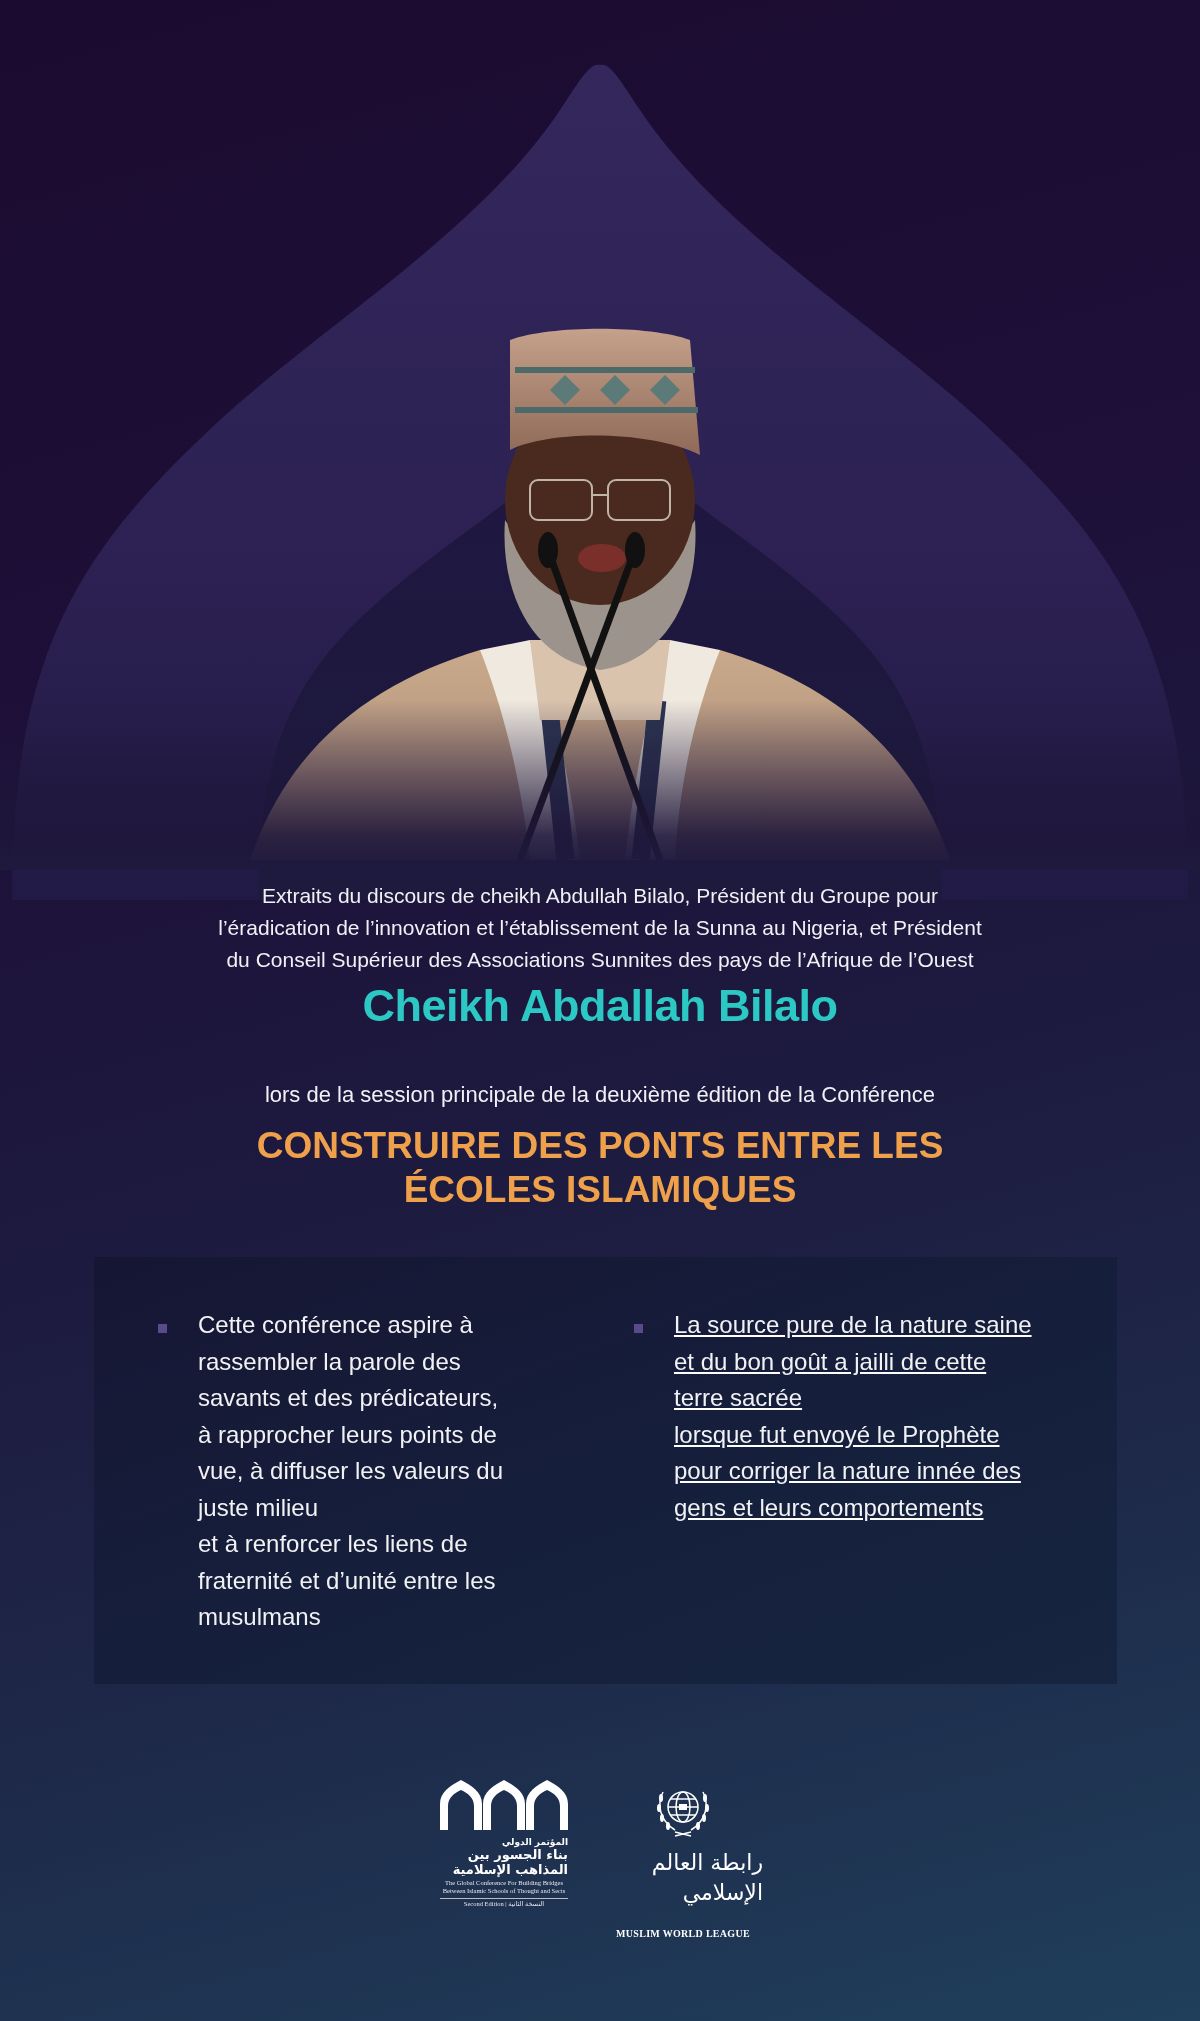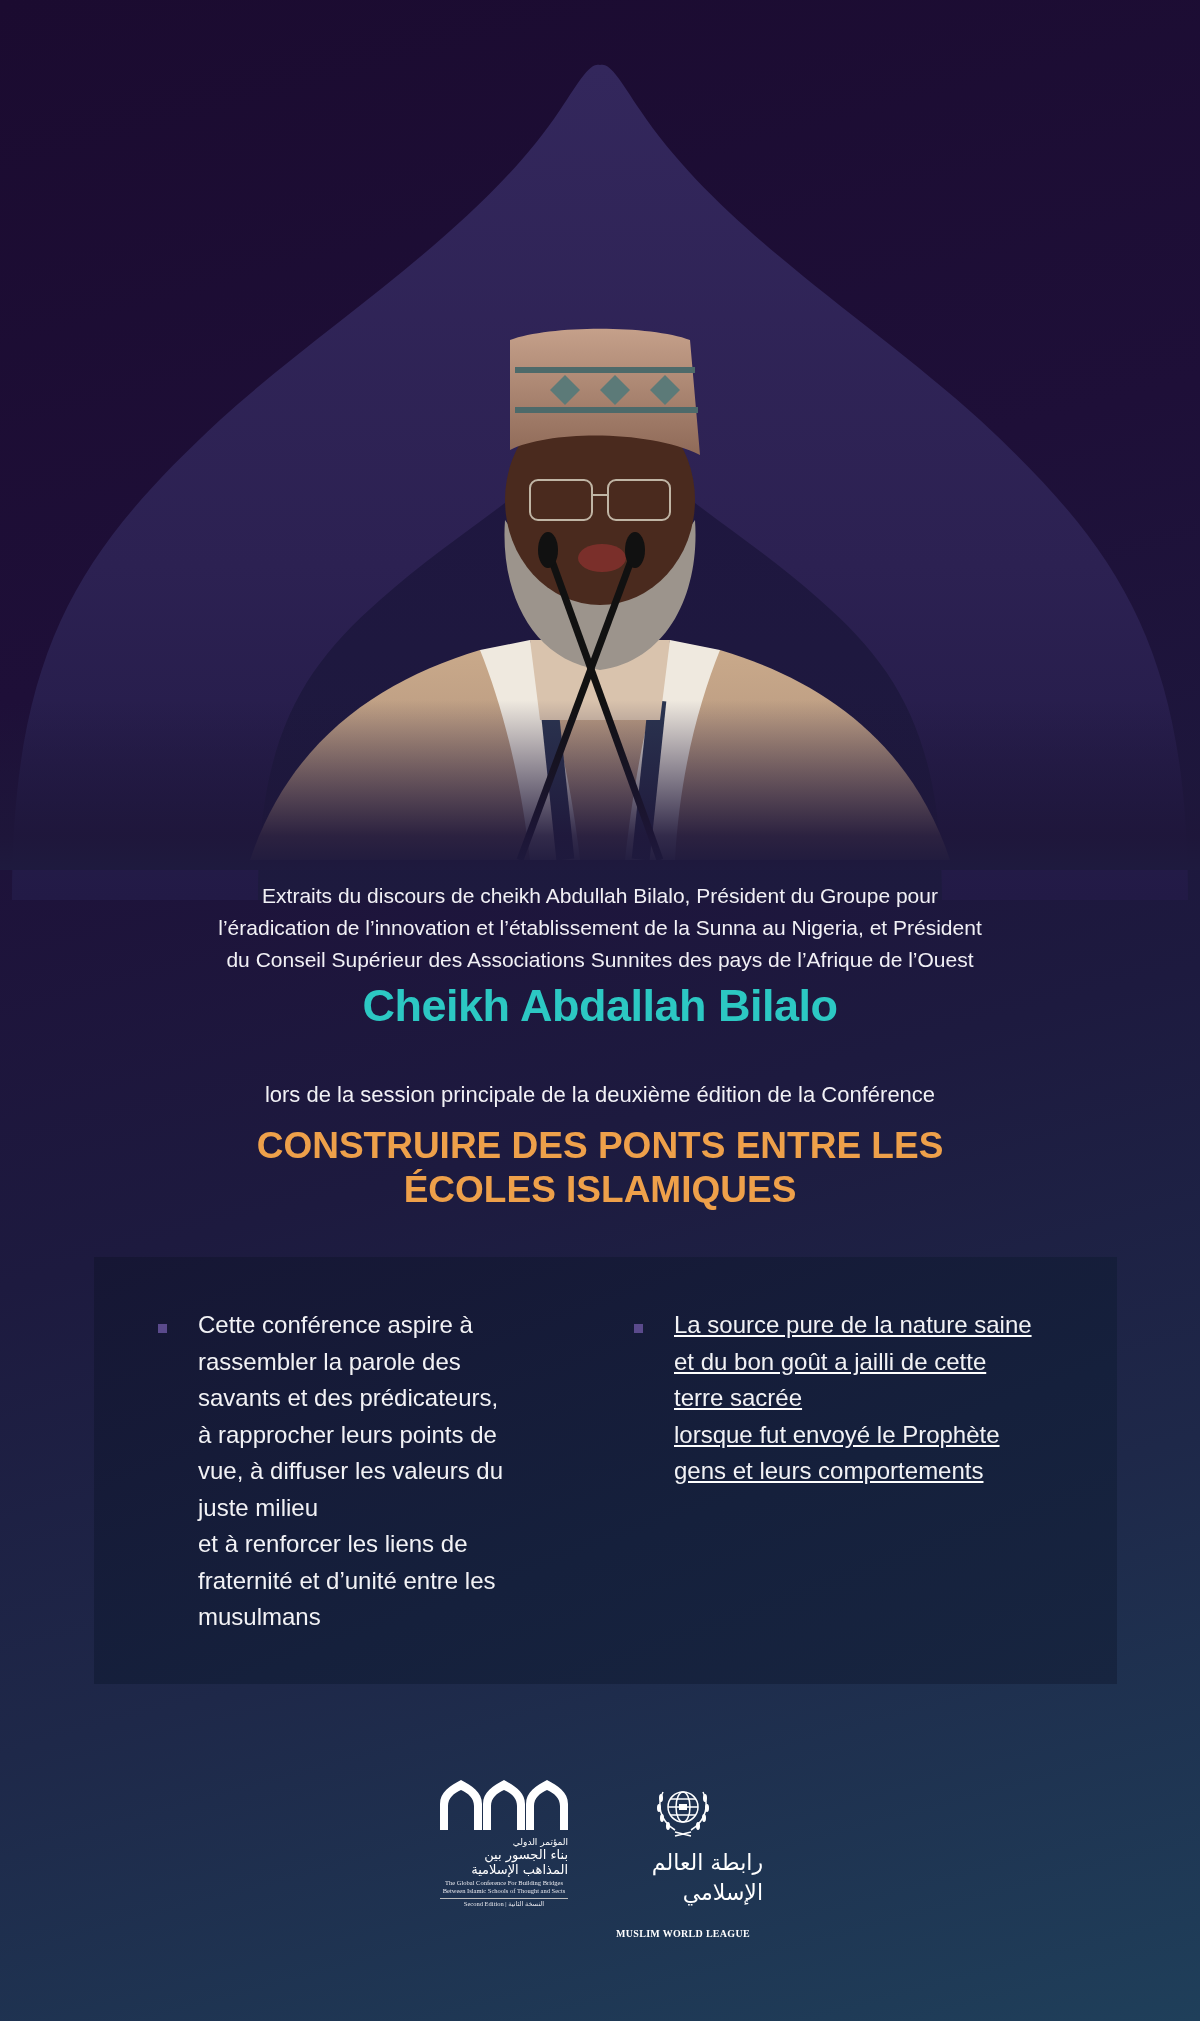--- a/index.html
+++ b/index.html
@@ -26,21 +26,21 @@
     background: linear-gradient(160deg, #161634 0%, #15203c 60%, #172540 100%); }
   .col { position:absolute; top:50px; }
   .col.left { left:64px; width:400px; }
   .col.right { left:540px; width:420px;text-decoration:underline; }
   .bullet { position:absolute; left:0; top:17px; width:9px; height:9px; background:#5a4a8c; }
   .col-text { margin-left:40px; font-size:24px; line-height:36.5px; color:#f2f2f5; }
   .col-text div { white-space:nowrap; }
   .logos { position:absolute; top:1780px; left:0; width:1200px; height:140px; }
   .logo-conf { position:absolute; left:440px; top:0; width:128px; height:135px; text-align:center; }
   .logo-mwl { position:absolute; left:603px; top:0; width:160px; height:135px; text-align:center; }
-  .ar { font-family:"DejaVu Sans", sans-serif; font-weight:normal; color:#fff; direction:rtl; }
+  .ar { font-family:"DejaVu Sans", sans-serif; font-weight:bold; color:#fff; direction:rtl; }
   .tiny { font-family:"Liberation Serif", serif; font-size:6.5px; line-height:8px; color:#e8e8ee; }
   .mwl-en { font-family:Liberation Serif, serif; font-weight:bold; font-size:10px; letter-spacing:0.3px; color:#fff; margin-top:20px; }
 </style>
 </head>
 <body>
 
 <div class="dome-wrap">
   <svg width="1200" height="900" viewBox="0 0 1200 900">
     <defs>
       <linearGradient id="domeOuter" x1="0" y1="0" x2="0" y2="1">
@@ -137,20 +137,21 @@
       <div>musulmans</div>
     </div>
   </div>
   <div class="col right">
     <span class="bullet"></span>
     <div class="col-text">
       <div>La source pure de la nature saine</div>
       <div>et du bon goût a jailli de cette</div>
       <div>terre sacrée</div>
       <div>lorsque fut envoyé le Prophète</div>
+      <div>pour corriger la nature innée des</div>
       <div>gens et leurs comportements</div>
     </div>
   </div>
 </div>
 
 <div class="logos">
   <div class="logo-conf">
     <svg width="128" height="50" viewBox="0 0 128 50">
       <g fill="#fff">
         <path d="M0 50 L0 24 C0 12 10 6 21 0 C32 6 42 12 42 24 L42 50 L34 50 L34 26 C34 18 28 13 21 10 C14 13 8 18 8 26 L8 50 Z"></path>

